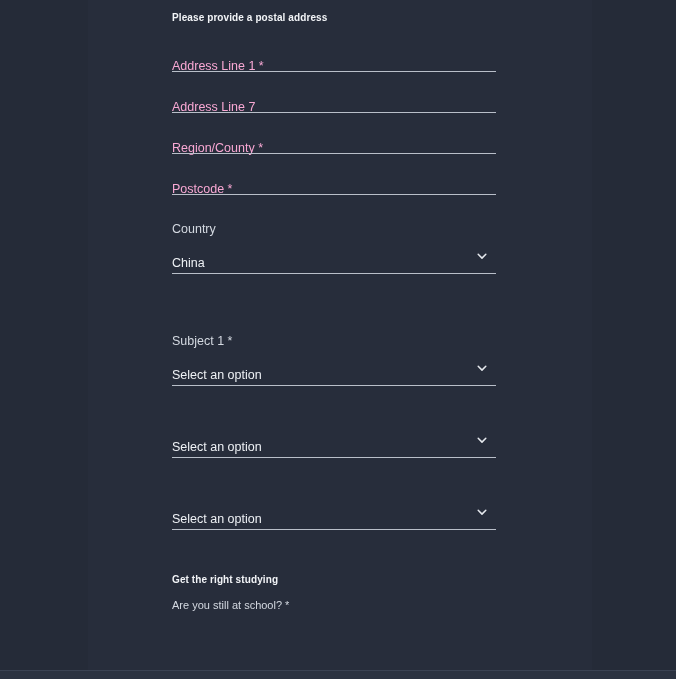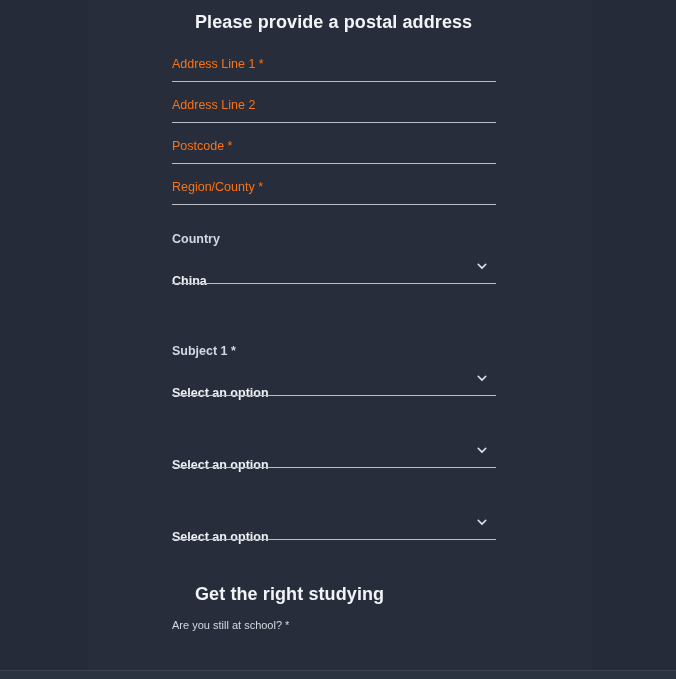--- a/index.html
+++ b/index.html
@@ -39,68 +39,66 @@
   }
 
   #form-root {
     position: absolute;
     left: 172px;
     top: 0;
     width: 324px;
   }
 
   .section-heading {
-    font-size: 18px;
+    font-size: 10px;
     font-weight: bold;
     color: #f2f4f7;
     letter-spacing: 0.1px;
-    margin-left: 23px;
   }
 
   
   .text-field {
     position: relative;
     height: 41px;
   }
   .text-field .field-label {
     font-size: 12.5px;
-    color: #f97316;
-    position: absolute;
-    left: 0;
-    top: 8px;
+    color: #f9a8d4;
+    position: absolute;
+    left: 0;
+    top: 20px;
   }
   .text-field .underline {
     position: absolute;
     left: 0;
     right: 0;
     bottom: 8px;
     height: 1px;
     background: #b9bfc9;
   }
 
   
   .select-field {
     position: relative;
-    font-weight: bold;
   }
   .select-caption {
     font-size: 12.5px;
     color: #d4d9e1;
     margin-bottom: 12px;
   }
   .select-control {
     position: relative;
     height: 26px;
   }
   .select-value {
     font-size: 12.5px;
     color: #eef1f5;
     position: absolute;
     left: 0;
-    top: 16px;
+    top: 8px;
   }
   .chevron-icon {
     position: absolute;
     right: 8px;
     top: 2px;
     width: 12px;
     height: 12px;
   }
   .chevron-icon svg { display: block; }
   .select-underline {
@@ -129,31 +127,31 @@
   <div class="section-heading">Please provide a postal address</div>
 
   <div style="height:16px"></div>
 
   <div class="text-field">
     <span class="field-label">Address Line 1 *</span>
     <div class="underline"></div>
   </div>
 
   <div class="text-field">
-    <span class="field-label">Address Line 2</span>
+    <span class="field-label">Address Line 7</span>
+    <div class="underline"></div>
+  </div>
+
+  <div class="text-field">
+    <span class="field-label">Region/County *</span>
     <div class="underline"></div>
   </div>
 
   <div class="text-field">
     <span class="field-label">Postcode *</span>
-    <div class="underline"></div>
-  </div>
-
-  <div class="text-field">
-    <span class="field-label">Region/County *</span>
     <div class="underline"></div>
   </div>
 
   <div style="height:19px"></div>
 
   <div class="select-field">
     <div class="select-caption">Country</div>
     <div class="select-control">
       <span class="select-value">China</span>
       <span class="chevron-icon">

